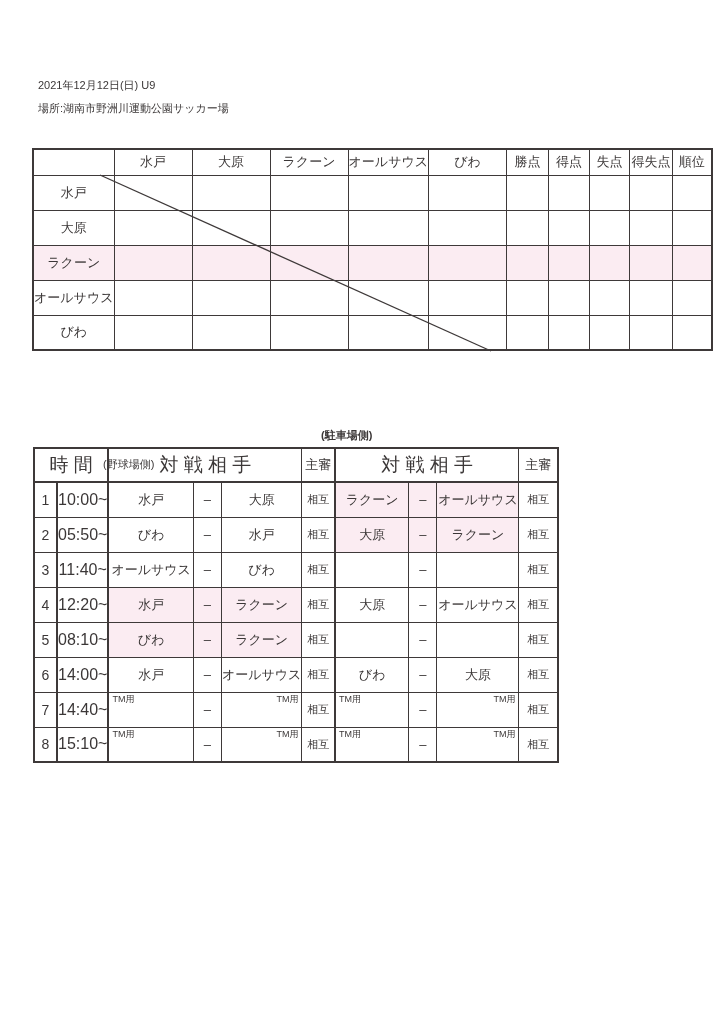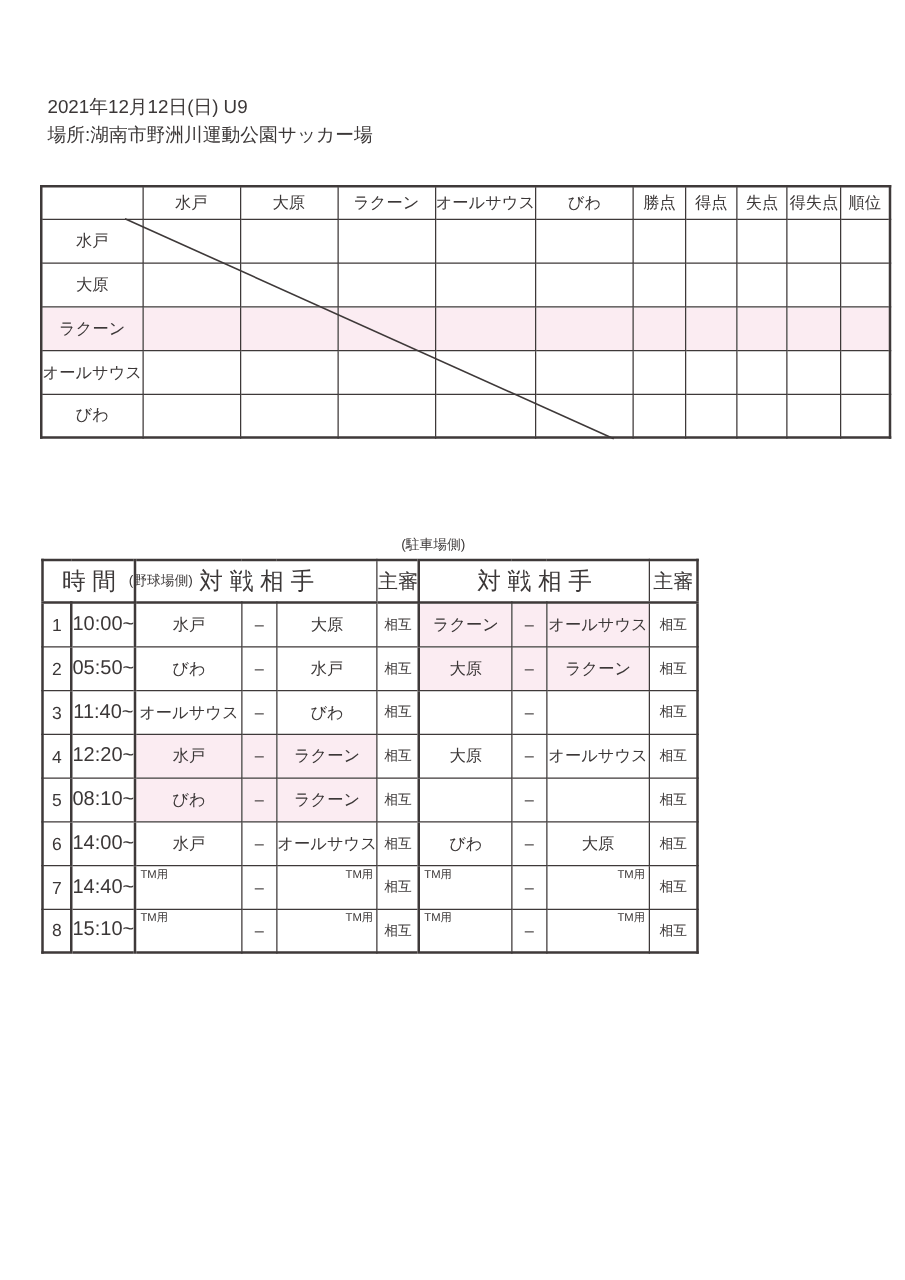--- a/index.html
+++ b/index.html
@@ -16,21 +16,21 @@
     font-family:"Liberation Sans","DejaVu Sans",sans-serif;
     color:var(--text);
     overflow:hidden;
   }
 
   
   .title-block{
     position:absolute;
     left:38px;
     top:74px;
-    font-size:15px;
+    font-size:11px;
     line-height:23px;
     white-space:nowrap;
   }
 
   
   .standings{
     position:absolute;
     left:32px;
     top:148px;
   }
@@ -61,21 +61,21 @@
   
   .sched-labels{
     position:absolute;
     left:33px;
     top:426px;
     width:513px;
     height:20px;
     font-size:11px;
   }
   .sched-labels .lab-left{position:absolute;left:70px;top:2px;margin-top:29px;}
-  .sched-labels .lab-right{position:absolute;left:288px;top:2px;}
+  .sched-labels .lab-right{position:absolute;left:288px;top:2px;font-weight:bold;}
 
   
   .schedule{
     position:absolute;
     left:33px;
     top:447px;
   }
   .schedule table{
     border-collapse:collapse;
     table-layout:fixed;
@@ -88,21 +88,21 @@
     vertical-align:middle;
     padding:0;
     overflow:hidden;
     white-space:nowrap;
   }
   .schedule thead th{
     height:32px;
     font-size:19px;
     border-bottom:2px solid var(--line);
   }
-  .schedule thead th.h-ref{font-size:16px;}
+  .schedule thead th.h-ref{font-size:13px;}
   .schedule tbody tr{height:35px;}
   .schedule td.no{font-size:14px;border-right:2px solid var(--line);}
   .schedule td.time{font-size:16px;}
   .schedule td.team{font-size:13px;}
   .schedule td.dash{font-size:13px;}
   .schedule td.ref{font-size:11px;}
   .schedule .b-right{border-right:2px solid var(--line);}
   .schedule td.hl{background:var(--highlight);}
   .schedule td.tm{position:relative;padding-left:36px;}
   .tm-tag{

